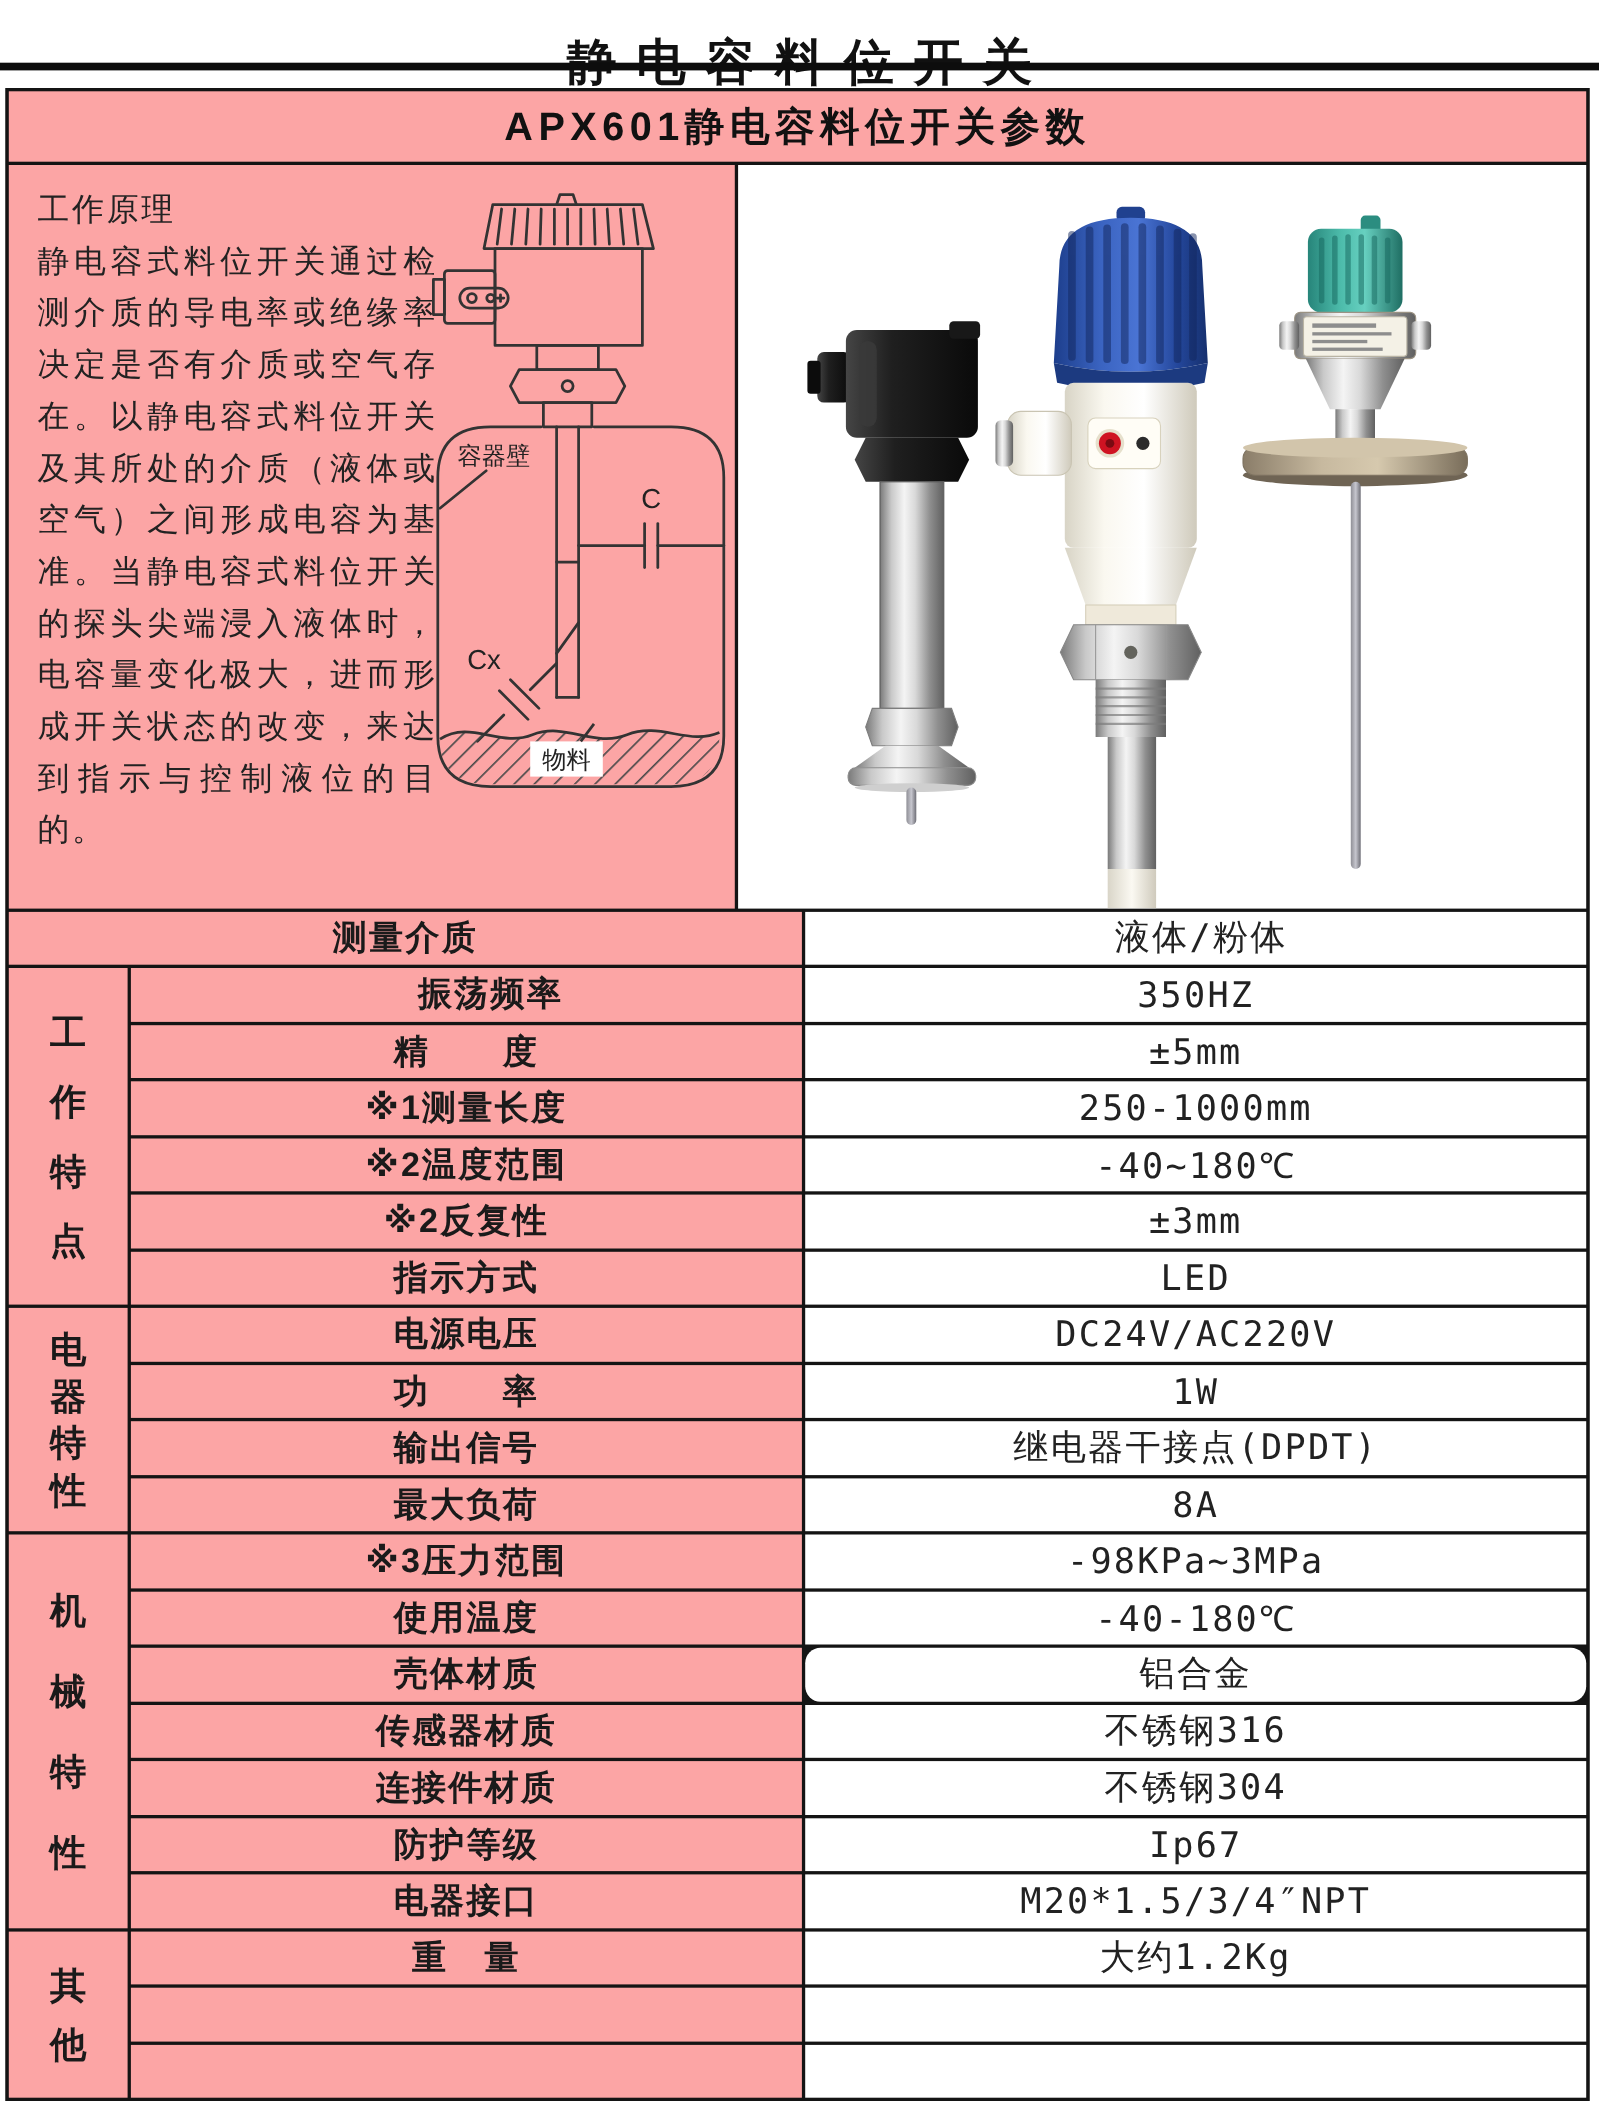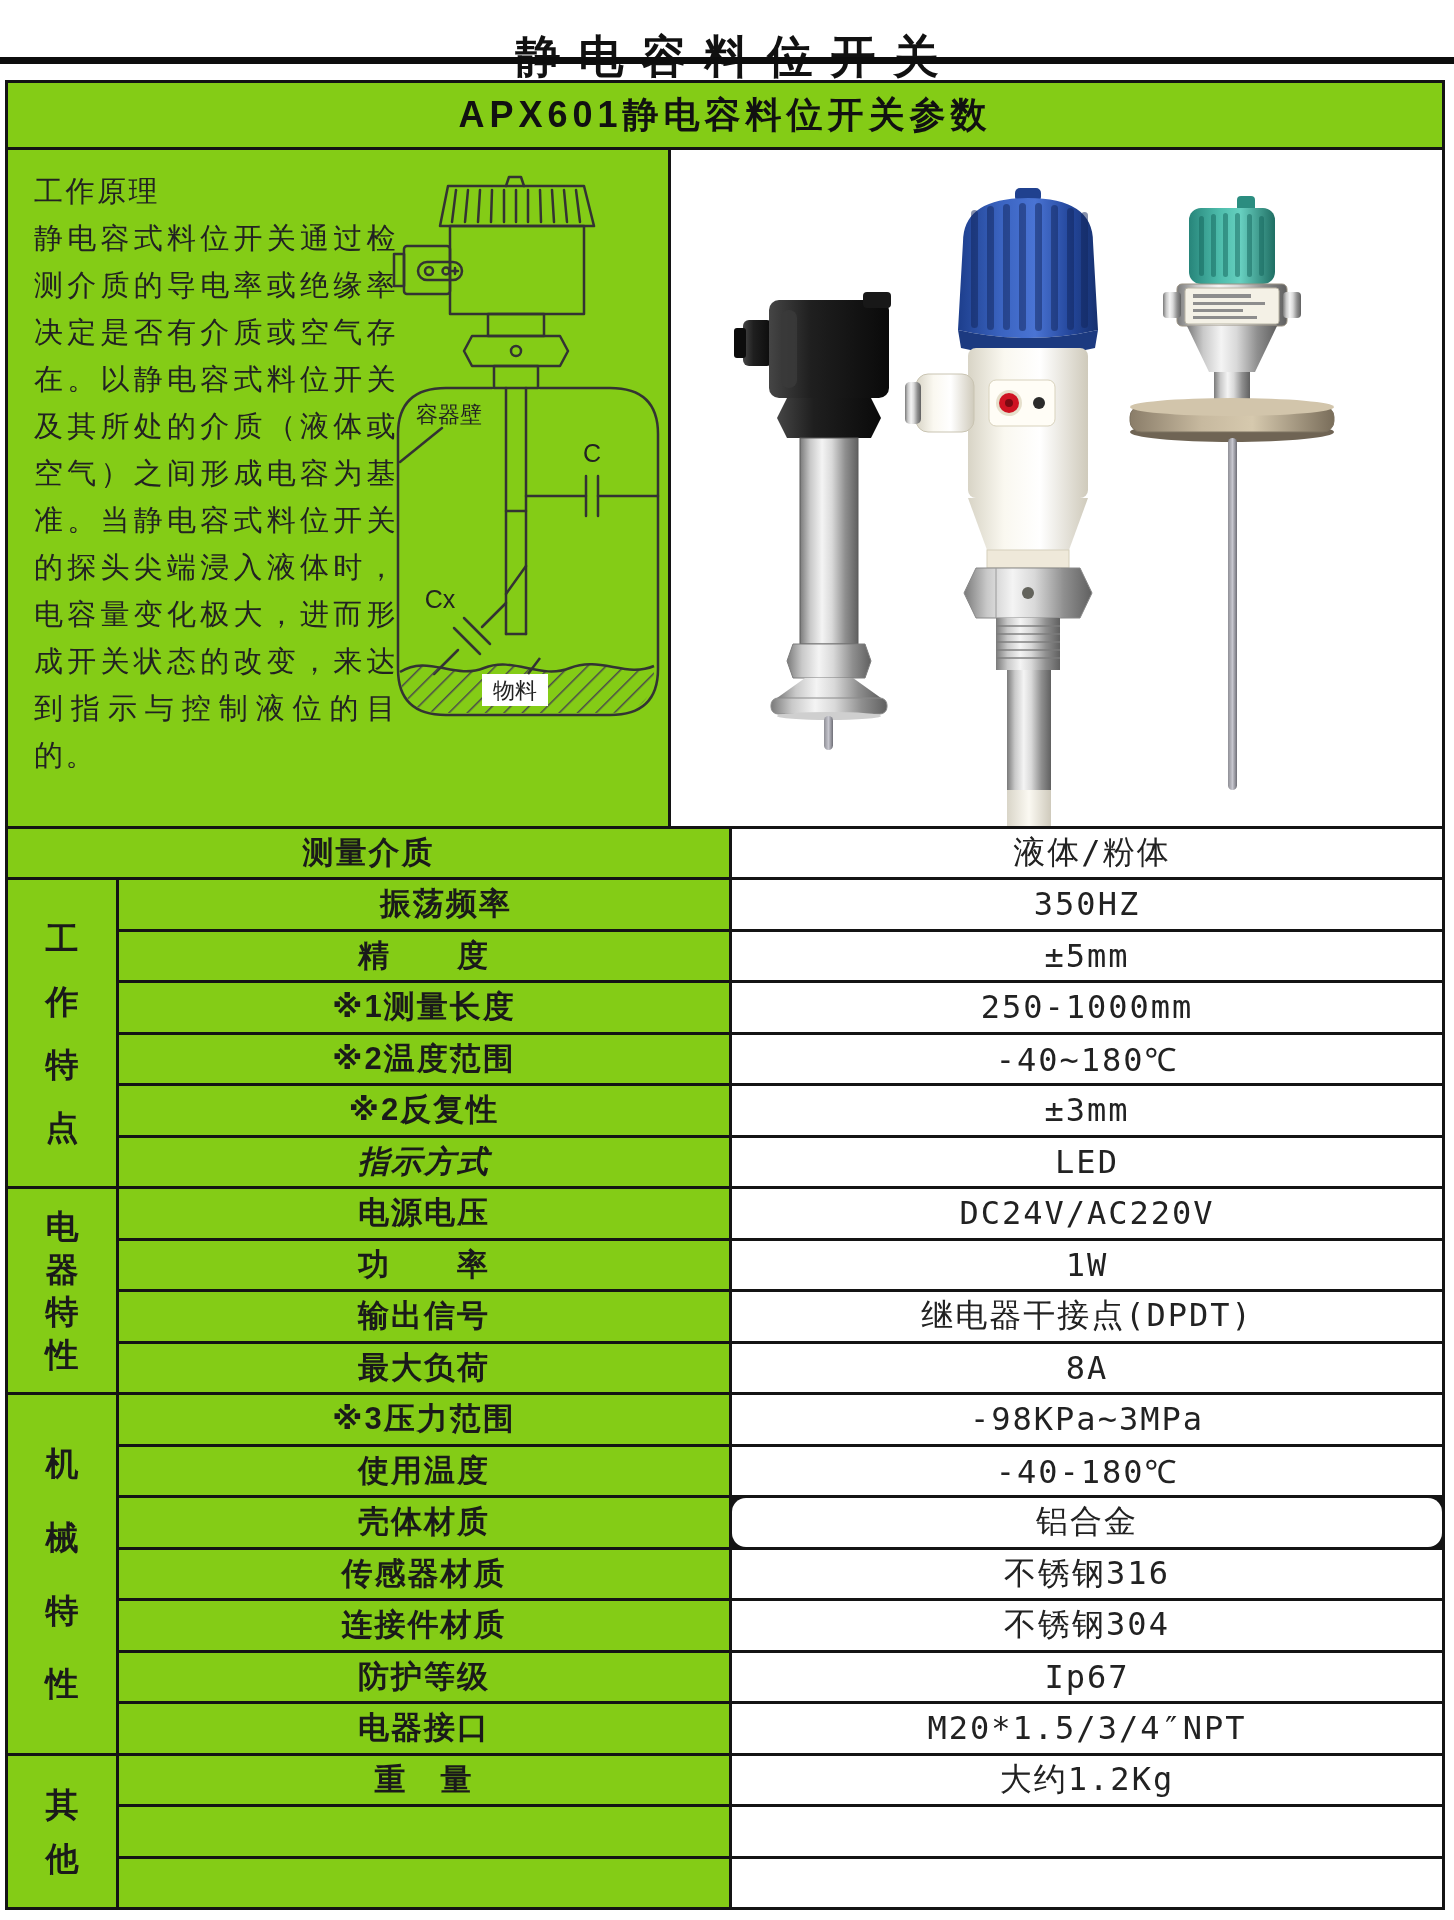--- a/index.html
+++ b/index.html
@@ -15,21 +15,21 @@
   .title-rule{position:absolute;top:57px;left:0;width:1454px;height:7px;background:#0d0d0d;}
   
   .spec-table{
     position:absolute;top:80px;left:5px;width:1434px;
     display:grid;
     grid-template-columns:108px 549px 58px 1fr;
     grid-template-rows:64px 676px 48px repeat(20,48.5px);
     gap:3px;background:#141414;border:3px solid #141414;
   }
   .cell{
-    background:#84cc16;display:flex;align-items:center;justify-content:center;
+    background:#fca5a5;display:flex;align-items:center;justify-content:center;
     overflow:hidden;position:relative;
   }
   .cell.white{background:#ffffff;}
   .header-cell{
     grid-row:1;grid-column:1/5;font-size:36px;font-weight:bold;letter-spacing:5px;color:#111;
   }
   .principle-cell{grid-row:2;grid-column:1/3;display:block;}
   .photo-cell{grid-row:2;grid-column:3/5;background:#fff;display:block;}
   .medium-label{grid-row:3;grid-column:1/4;}
   .medium-value{grid-row:3;grid-column:4/5;padding-left:10px;}
@@ -288,21 +288,21 @@
     <div class="cell label-cell" style="grid-area: 4 / 2 / auto / 4; padding-left: 44px;">振荡频率</div>
     <div class="cell white value-cell" style="grid-area: 4 / 4 / auto / 5;">350HZ</div>
     <div class="cell label-cell" style="grid-area: 5 / 2 / auto / 4;">精　　度</div>
     <div class="cell white value-cell" style="grid-area: 5 / 4 / auto / 5;">±5mm</div>
     <div class="cell label-cell" style="grid-area: 6 / 2 / auto / 4;">※1测量长度</div>
     <div class="cell white value-cell" style="grid-area: 6 / 4 / auto / 5;">250-1000mm</div>
     <div class="cell label-cell" style="grid-area: 7 / 2 / auto / 4;">※2温度范围</div>
     <div class="cell white value-cell" style="grid-area: 7 / 4 / auto / 5;">-40~180℃</div>
     <div class="cell label-cell" style="grid-area: 8 / 2 / auto / 4;">※2反复性</div>
     <div class="cell white value-cell" style="grid-area: 8 / 4 / auto / 5;">±3mm</div>
-    <div class="cell label-cell" style="grid-area: 9 / 2 / auto / 4; font-style: italic;">指示方式</div>
+    <div class="cell label-cell" style="grid-area: 9 / 2 / auto / 4;">指示方式</div>
     <div class="cell white value-cell" style="grid-area: 9 / 4 / auto / 5;">LED</div>
     <div class="cell group-cell" style="grid-area: 10 / 1 / 14 / 2;">
       <span>电</span>
       <span>器</span>
       <span>特</span>
       <span>性</span>
     </div>
     <div class="cell label-cell" style="grid-area: 10 / 2 / auto / 4;">电源电压</div>
     <div class="cell white value-cell" style="grid-area: 10 / 4 / auto / 5;">DC24V/AC220V</div>
     <div class="cell label-cell" style="grid-area: 11 / 2 / auto / 4;">功　　率</div>

